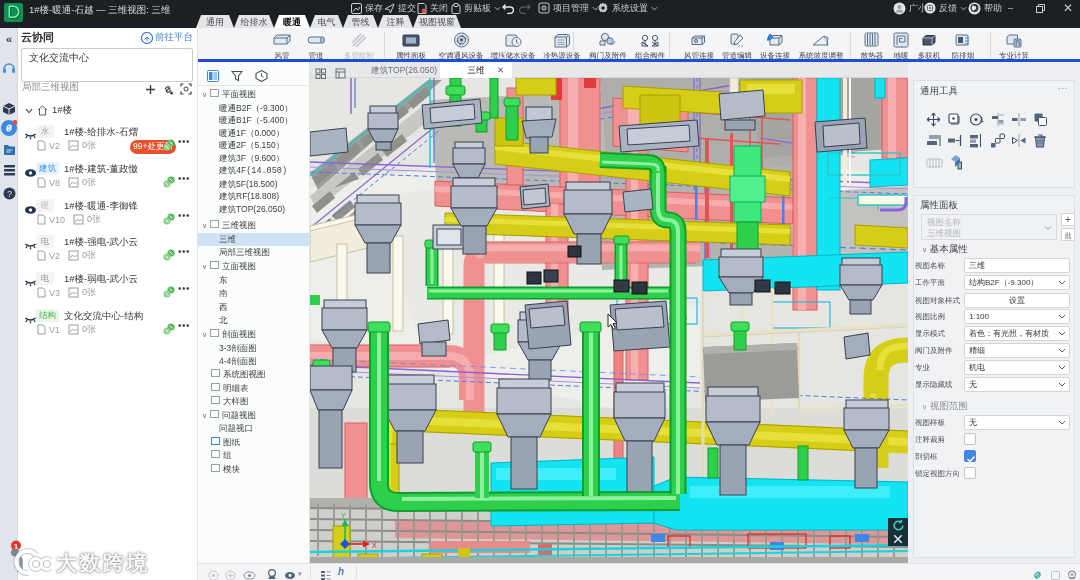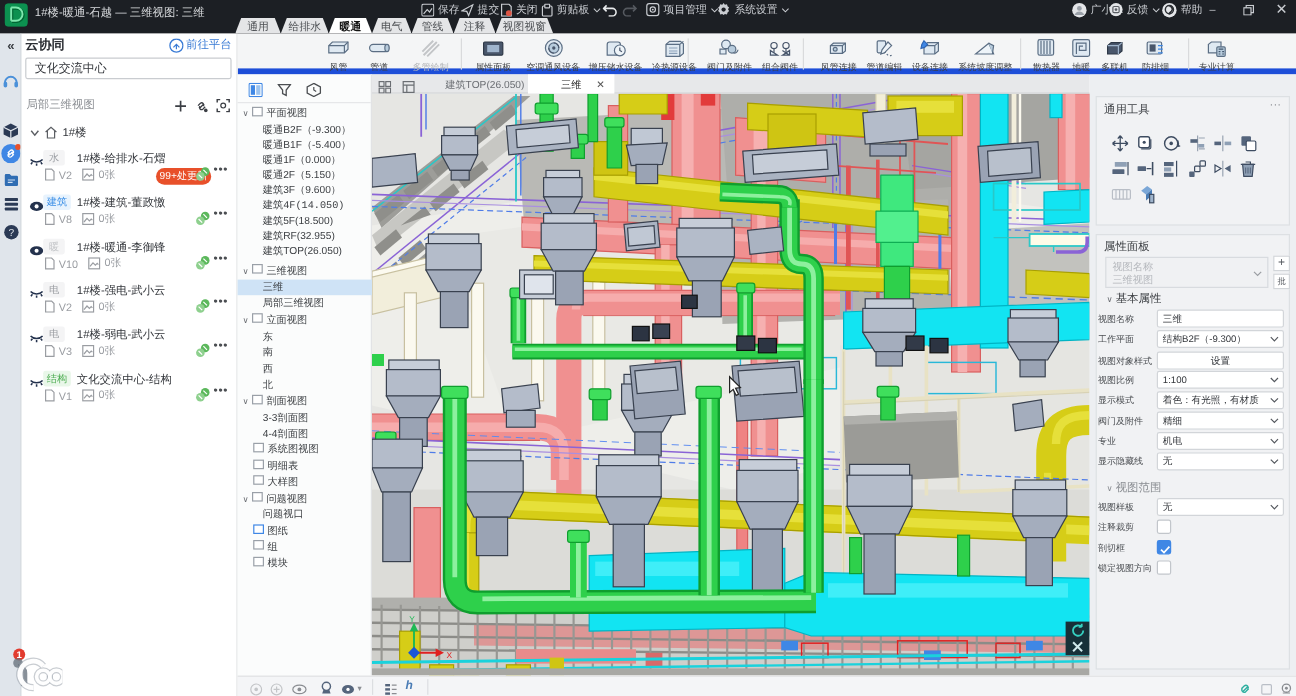--- a/index.html
+++ b/index.html
@@ -15,36 +15,36 @@
 .tbtn { position:absolute; top:2px; height:12px; font-size:9px; color:#c9ccd1; display:flex; align-items:center; gap:3px; }
 .tbtn svg { display:block; }
 .caret { width:7px; height:5px; display:inline-block; }
 
 
 #tabs { left:196px; top:15px; height:13px; }
 .tab { position:absolute; top:0; height:13px; background:#e4e5e7; color:#4b4e52; font-size:9px; text-align:center; line-height:14px; clip-path:polygon(5px 0, calc(100% - 5px) 0, 100% 100%, 0 100%); }
 .tab.active { background:#ffffff; color:#111; font-weight:bold; }
 
 
-#ribbon { left:198px; top:28px; width:882px; height:34px; background:#f4f5f6; border-bottom:5px solid #1d4ed8; }
+#ribbon { left:198px; top:28px; width:882px; height:34px; background:#f4f5f6; border-bottom:3px solid #1d4ed8; }
 .ritem { position:absolute; top:3px; width:52px; text-align:center; }
 .ritem .ric { height:18px; display:flex; align-items:center; justify-content:center; }
 .ritem .rlb { font-size:7.5px; color:#3b3e42; margin-top:2px; white-space:nowrap; }
 .ritem.dis .rlb { color:#b4b6b9; }
 .rsep { position:absolute; top:4px; width:1px; height:26px; background:#d9dadc; }
 
 
 #lstrip { left:0; top:28px; width:18px; height:552px; background:#e0e5eb; border-right:1px solid #d2d7dd; }
 .sic { position:absolute; left:1px; width:16px; height:16px; display:flex; align-items:center; justify-content:center; }
 
 
 #lpanel { left:18px; top:28px; width:180px; height:552px; background:#ffffff; border-right:1px solid #e2e3e5; }
 #lp-title { position:absolute; left:3px; top:2px; font-size:11px; color:#2b2e33; font-weight:bold; }
 #lp-link { position:absolute; right:4px; top:3px; font-size:9.5px; color:#3a7bd5; display:flex; align-items:center; gap:2px; }
-#lp-search { position:absolute; left:3px; top:20px; width:172px; height:18px; border:1px solid #c9ccd0; border-radius:2px; background:#fff; font-size:10px; color:#33363b; line-height:17px; padding-left:7px; }
+#lp-search { position:absolute; left:3px; top:20px; width:172px; height:34px; border:1px solid #c9ccd0; border-radius:2px; background:#fff; font-size:10px; color:#33363b; line-height:17px; padding-left:7px; }
 #lp-reflist { position:absolute; left:4px; top:53px; font-size:9.5px; color:#8a8d92; }
 .lp-hic { position:absolute; }
 #lp-node { position:absolute; left:7px; top:76px; font-size:9.5px; color:#33363b; display:flex; align-items:center; gap:4px; }
 
 .frow { position:absolute; left:0; width:180px; height:37px; }
 .frow .eye { position:absolute; left:6px; top:2px; }
 .frow .tag { position:absolute; left:18px; top:0px; min-width:18px; height:13px; border-radius:2px; font-size:8.5px; text-align:center; line-height:13px; padding:0 3px; }
 .tag.g { background:#f4f4f5; color:#9a9da2; }
 .tag.b { background:#e8f3fd; color:#3a8ee6; }
 .tag.gr { background:#e9f7e9; color:#4fae53; }
@@ -1026,21 +1026,21 @@
           </svg></span>
     </div>
     <div class="titem" style="top:26px;"><span style="margin-left:4px;" class="tw">∨</span><span class="tico"></span>平面视图</div>
     <div class="titem" style="top:39.5px; padding-left:21px;">暖通B2F（-9.300）</div>
     <div class="titem" style="top:52px; padding-left:21px;">暖通B1F（-5.400）</div>
     <div class="titem" style="top:64.5px; padding-left:21px;">暖通1F（0.000）</div>
     <div class="titem" style="top:77px; padding-left:21px;">暖通2F（5.150）</div>
     <div class="titem" style="top:90px; padding-left:21px;">建筑3F（9.600）</div>
     <div class="titem" style="top:102.5px; padding-left:21px;font-family:Liberation Mono, monospace;">建筑4F(14.050)</div>
     <div class="titem" style="top:115.5px; padding-left:21px;">建筑5F(18.500)</div>
-    <div class="titem" style="top:128px; padding-left:21px;">建筑RF(32.955)</div>
+    <div class="titem" style="top:128px; padding-left:21px;">建筑RF(18.808)</div>
     <div class="titem" style="top:141px; padding-left:21px;">建筑TOP(26.050)</div>
     <div class="titem" style="top:156.5px;"><span style="margin-left:4px;" class="tw">∨</span><span class="tico"></span>三维视图</div>
     <div class="titem sel" style="top:171px; padding-left:21px;">三维</div>
     <div class="titem" style="top:184px; padding-left:21px;">局部三维视图</div>
     <div class="titem" style="top:198px;"><span style="margin-left:4px;" class="tw">∨</span><span class="tico"></span>立面视图</div>
     <div class="titem" style="top:211.5px; padding-left:21px;">东</div>
     <div class="titem" style="top:224.5px; padding-left:21px;">南</div>
     <div class="titem" style="top:238.5px; padding-left:21px;">西</div>
     <div class="titem" style="top:252px; padding-left:21px;">北</div>
     <div class="titem" style="top:266px;"><span style="margin-left:4px;" class="tw">∨</span><span class="tico"></span>剖面视图</div>
@@ -1277,14 +1277,15 @@
       <text x="10" y="8.5" font-size="8" fill="#fff" text-anchor="middle" font-family="Liberation Sans" font-weight="bold">1</text>
       <path d="M9 15 a6 6 0 0 1 6 6 v9 h-3.5" fill="none" stroke="#6a7480" stroke-width="3.5" opacity="0.8"></path>
       <circle cx="9" cy="12.5" r="4" fill="#6a7480" opacity="0.8"></circle>
       <path d="M22 33 a11 11 0 1 1 8-18" fill="none" stroke="#9aa2ac" stroke-width="6" opacity="0.55"></path>
       <circle cx="30" cy="24" r="5.5" fill="none" stroke="#9aa2ac" stroke-width="5" opacity="0.55"></circle>
       <circle cx="41" cy="24" r="5.5" fill="none" stroke="#9aa2ac" stroke-width="5" opacity="0.55"></circle>
       <path d="M22 33 a11 11 0 1 1 8-18" fill="none" stroke="#fff" stroke-width="4" opacity="0.97"></path>
       <circle cx="30" cy="24" r="5.5" fill="none" stroke="#fff" stroke-width="3" opacity="0.97"></circle>
       <circle cx="41" cy="24" r="5.5" fill="none" stroke="#fff" stroke-width="3" opacity="0.97"></circle>
     </svg>
+    <div id="wm-text">大数跨境</div>
   </div>
 </div>
 
 </body></html>

